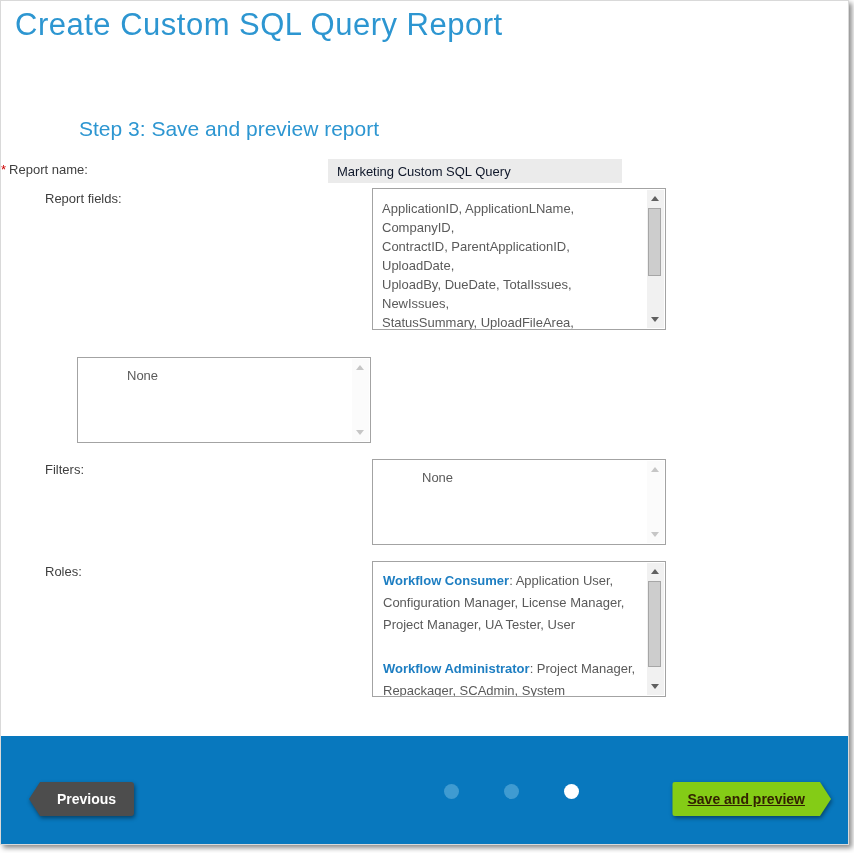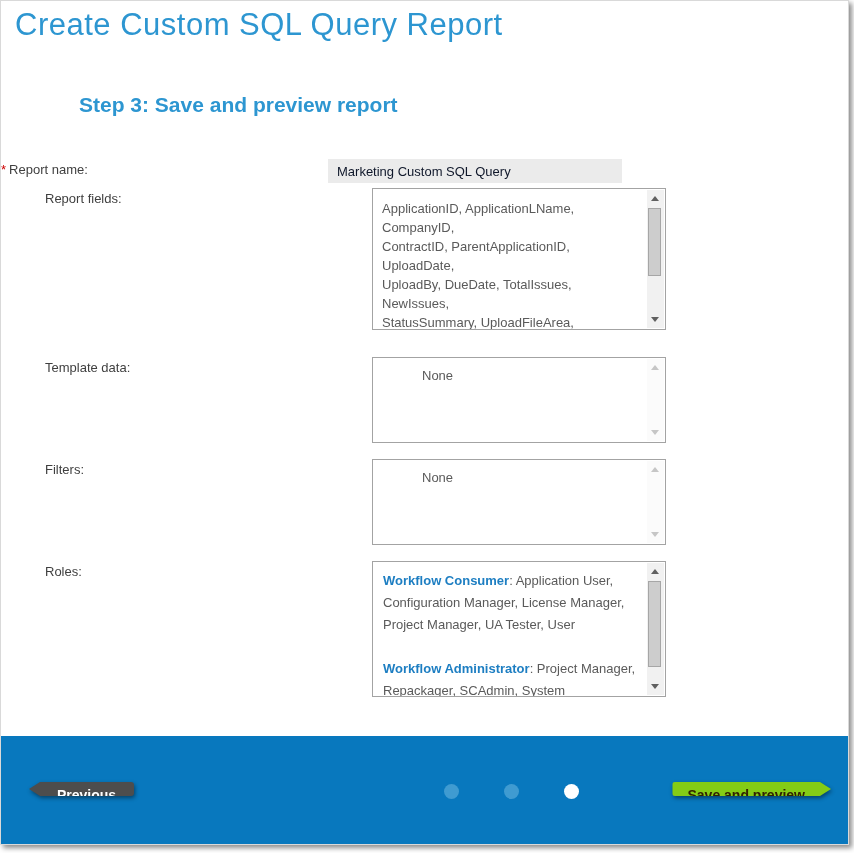--- a/index.html
+++ b/index.html
@@ -3,22 +3,22 @@
 <meta charset="utf-8">
 <style>
   * { margin:0; padding:0; box-sizing:border-box; }
   html,body { width:854px; height:853px; background:#fff; overflow:hidden;
               font-family:"Liberation Sans", sans-serif; }
   .page { position:absolute; top:0; left:0; width:849px; height:845px;
           background:#fff; border:1px solid #d9d9d9;
           box-shadow:3px 3px 5px rgba(0,0,0,0.45); }
   .page-title { position:absolute; left:14px; top:6px; font-size:31px;
                 font-weight:300; letter-spacing:0.5px; color:#2d96d1; }
-  .step-heading { position:absolute; left:78px; top:92px; font-size:21px;
-                  font-weight:700; color:#2d96d1; }
+  .step-heading { position:absolute; left:78px; top:116px; font-size:21px;
+                  font-weight:400; color:#2d96d1; }
 
   .form { position:absolute; left:0; top:158px; width:100%; }
   .row { display:flex; }
   .row + .row { margin-top:5px;margin-left:44px; }
   .row.gap-lg { margin-top:27px; }
   .row.gap-md { margin-top:16px; }
   .flabel { width:295px; text-align:left; font-size:13px; color:#3f3f3f;
             padding-top:3px; white-space:nowrap; }
   .req { color:#cc0000; margin-right:3px; font-size:13px; }
   .fcol { margin-left:32px; }
@@ -54,21 +54,21 @@
               border:1px solid #a6a6a6; }
   .thumb-fields { top:18px; height:68px; }
   .thumb-roles  { top:18px; height:86px; }
 
   
   .footer { position:absolute; left:0; right:0; bottom:0; height:108px;
             background:#0878be; }
   .btn-wrap { position:absolute; filter:drop-shadow(1px 2px 2px rgba(0,0,0,0.45)); }
   .btn-prev-wrap { left:28px; top:46px; }
   .btn-save-wrap { right:17px; top:46px; }
-  .btn { height:14px; line-height:27px; font-size:14px; font-weight:bold;
+  .btn { height:34px; line-height:27px; font-size:14px; font-weight:bold;
          border:none; cursor:pointer; font-family:"Liberation Sans",sans-serif;
          display:block; }
   .btn-prev { background:#4d4d4d; color:#fff; padding:0 18px 0 28px;
               border-radius:3px;
               clip-path:polygon(0 50%, 11px 0, 100% 0, 100% 100%, 11px 100%); }
   .btn-save { background:#84cc16; color:#332200; padding:0 26px 0 15px;
               border-radius:3px;
               clip-path:polygon(0 0, calc(100% - 11px) 0, 100% 50%, calc(100% - 11px) 100%, 0 100%);text-decoration:underline; }
   .dots { position:absolute; left:443px; top:48px; display:flex; gap:45px; }
   .dot { width:15px; height:15px; border-radius:50%; background:#3f9bd1; }
@@ -105,21 +105,20 @@
           <div class="sb">
             <div class="sb-up"></div>
             <div class="sb-thumb thumb-fields"></div>
             <div class="sb-down"></div>
           </div>
         </div>
       </div>
     </div>
 
     <div class="row gap-lg">
-      <div class="flabel">Template data:</div>
       <div class="fcol">
         <div class="tbox h-none">
           <div class="tbox-content none-text">None</div>
           <div class="sb disabled">
             <div class="sb-up"></div>
             <div class="sb-down"></div>
           </div>
         </div>
       </div>
     </div>

